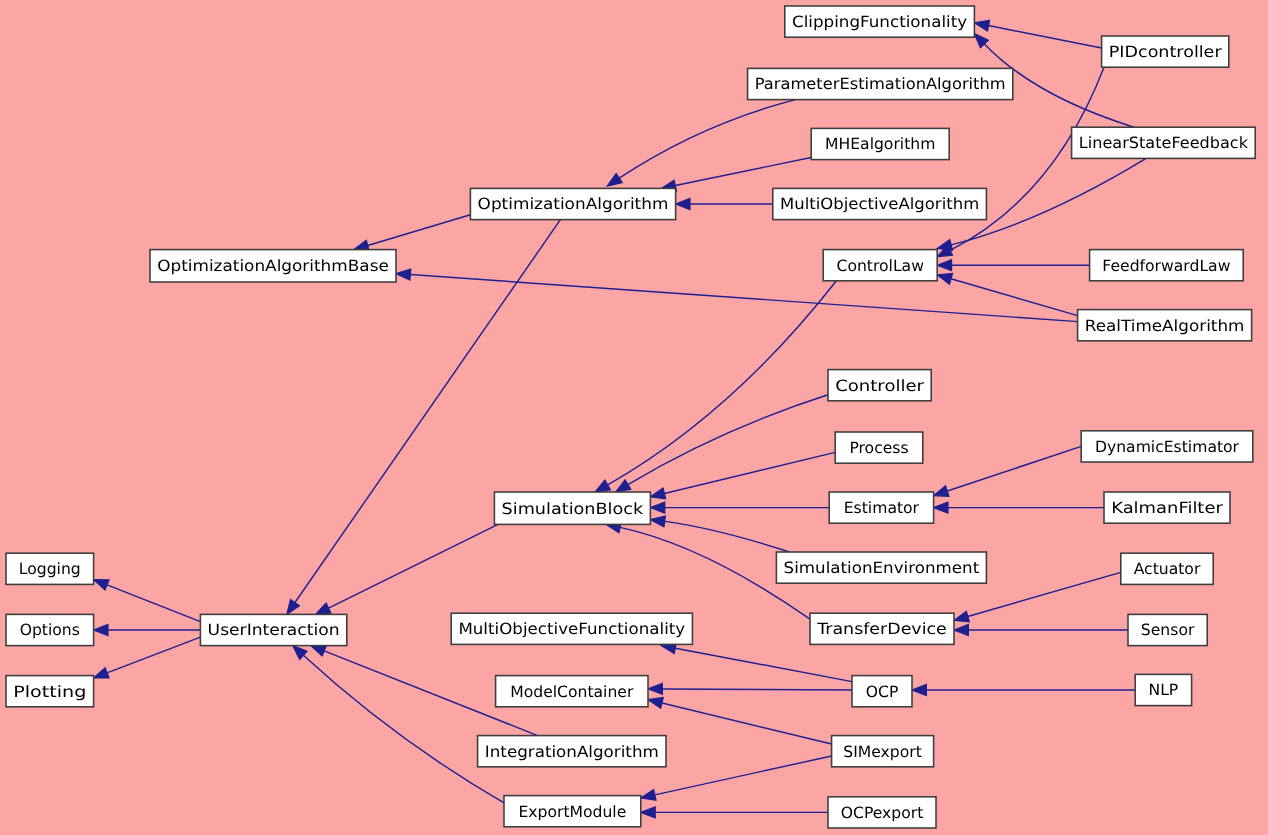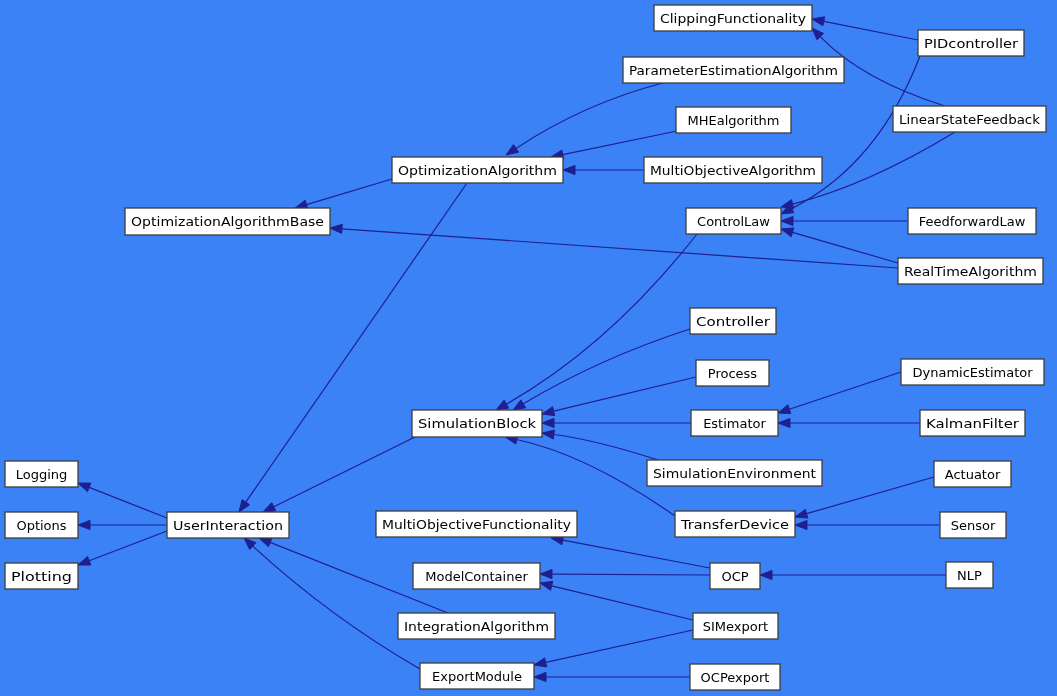--- a/index.html
+++ b/index.html
@@ -4,21 +4,21 @@
 <style>
   html, body {
     margin: 0;
     padding: 0;
     background: #ffffff;
   }
   .stage {
     position: relative;
     width: 1057px;
     height: 696px;
-    background: #3b82f6;
+    background: #fca5a5;
     overflow: hidden;
   }
   svg text {
     font-family: "DejaVu Sans", "Liberation Sans", sans-serif;
     font-size: 13px;
     fill: #000000;
   }
   .node rect {
     fill: #ffffff;
     stroke: #3d3d3d;

